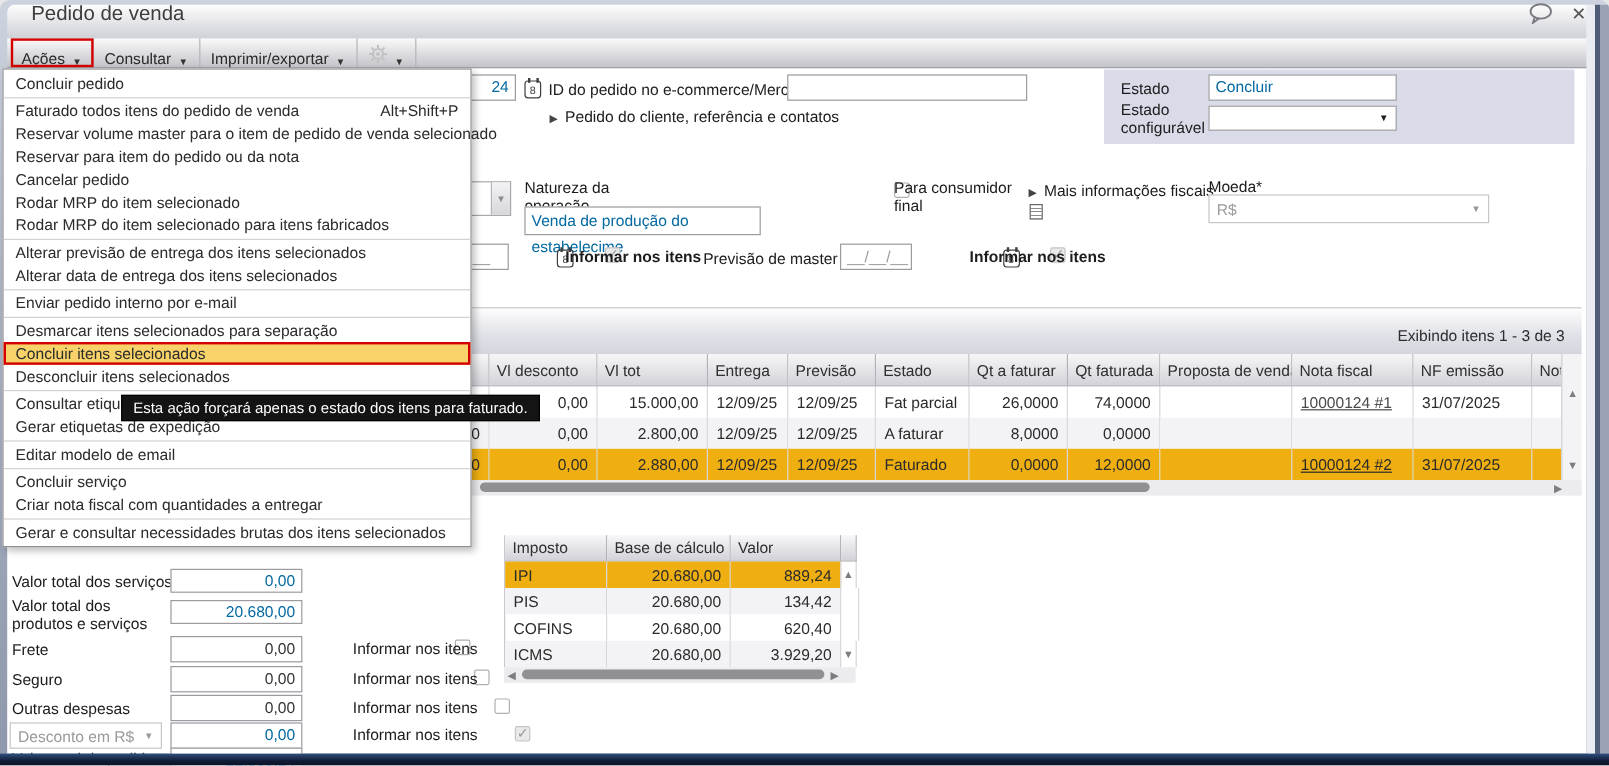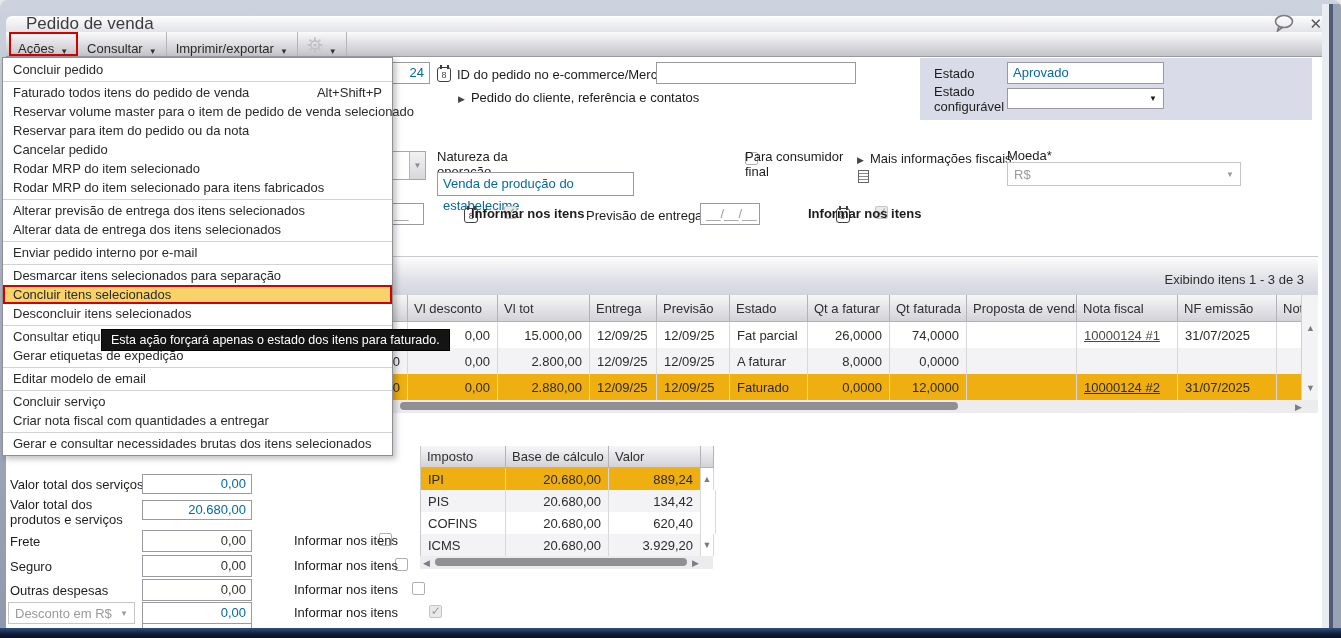--- a/index.html
+++ b/index.html
@@ -1,21 +1,21 @@
 <!DOCTYPE html>
 <html><head>
 <meta charset="utf-8">
 <style>
   html,body{margin:0;padding:0;background:#e8e8e8;}
   *{box-sizing:border-box;}
   #stage{position:relative;width:1341px;height:638px;font-family:"Liberation Sans","DejaVu Sans",sans-serif;font-size:13px;color:#222;overflow:hidden;
          background:linear-gradient(180deg,#cdd3de 0,#aab2c2 40%,#8e98ac 100%);border-radius:8px 8px 0 0;}
   .abs{position:absolute;}
   
-  .titlebar{left:6px;top:16px;width:1326px;height:28px;border-radius:6px 6px 0 0;
+  .titlebar{left:6px;top:4px;width:1326px;height:28px;border-radius:6px 6px 0 0;
             background:linear-gradient(180deg,#fdfdfd,#dcdde2 70%,#cfd1d7);display:flex;align-items:center;padding:0 10px 12px 20px;}
   .title{font-size:17px;color:#3c3c3c;flex:1;}
   .tb-icons{display:flex;align-items:center;gap:14px;}
   .close-x{font-size:15px;font-weight:bold;color:#555;cursor:pointer;}
   .toolbar{left:6px;top:32px;width:1319px;height:25px;background:linear-gradient(180deg,#fafafa,#d9d9dd 60%,#c3c4c9);
            border-bottom:1px solid #9a9aa0;display:flex;align-items:stretch;padding-left:3px;}
   .tb-btn{display:flex;align-items:flex-end;gap:6px;padding:0 9px;border-right:1px solid #b5b5ba;color:#2a2a2a;cursor:pointer;}
   .tb-btn .caret{font-size:8px;color:#333;}
   .red-outline{outline:2px solid #d40000;outline-offset:-2px;}
   .content{left:6px;top:57px;width:1316px;height:571px;background:#ffffff;}
@@ -137,21 +137,21 @@
   <input class="abs inp" style="left: 656px; top: 62px; width: 200px;" value="">
 
   <div class="abs linklike" style="left:458px;top:90px;">
     <span class="tri-right"></span>
     <span>Pedido do cliente, referência e contatos</span>
   </div>
 
   
   <div class="abs panel" style="left:920px;top:58px;width:392px;height:62px;"></div>
   <div class="abs lbl" style="left:934px;top:66px;">Estado</div>
-  <div class="abs inp ro" style="left:1007px;top:62px;width:157px;">Aprovado</div>
+  <div class="abs inp ro" style="left:1007px;top:62px;width:157px;">Concluir</div>
   <div class="abs lbl" style="left:934px;top:84px;width:66px;">Estado configurável</div>
   <div class="abs select" style="left:1007px;top:88px;width:157px;">
     <span></span>
     <span class="caret arrow-down"></span>
   </div>
 
   
   <div class="abs" style="left:389px;top:151px;width:37px;height:29px;border:1px solid #a8a8ae;background:#fff;">
     <div style="position:absolute;right:0;top:0;width:16px;height:27px;background:linear-gradient(180deg,#f2f2f4,#d8d8dc);border-left:1px solid #b5b5ba;text-align:center;">
       <span class="caret arrow-down" style="color:#8a8a90;line-height:27px;"></span>
@@ -174,21 +174,21 @@
     <span>R$</span>
     <span class="caret arrow-down"></span>
   </div>
 
   
   <div class="abs inp ro" style="left:388px;top:203px;width:36px;color:#9a9a9a;">__</div>
   <span class="abs cal-icon" style="left:430px;top:206px;"></span>
   <span class="abs cb chk-dis" style="left:452px;top:206px;"></span>
   <div class="abs lbl" style="left:471px;top:206px;font-weight:bold;">Informar nos itens</div>
 
-  <div class="abs lbl" style="left:586px;top:208px;">Previsão de entrega</div>
+  <div class="abs lbl" style="left:586px;top:208px;">Previsão de master</div>
   <div class="abs inp ro" style="left:700px;top:203px;width:60px;color:#9a9a9a;">__/__/__</div>
   <span class="abs cal-icon" style="left:767px;top:206px;"></span>
   <span class="abs cb chk-dis" style="left:789px;top:206px;"></span>
   <div class="abs lbl" style="left:808px;top:206px;font-weight:bold;">Informar nos itens</div>
 
   
   <div class="abs secbar" style="left:7px;top:256px;width:1311px;height:39px;"></div>
   <div class="abs status-line" style="left:1008px;top:272px;width:296px;text-align:right;">Exibindo itens 1 - 3 de 3</div>
 
   

